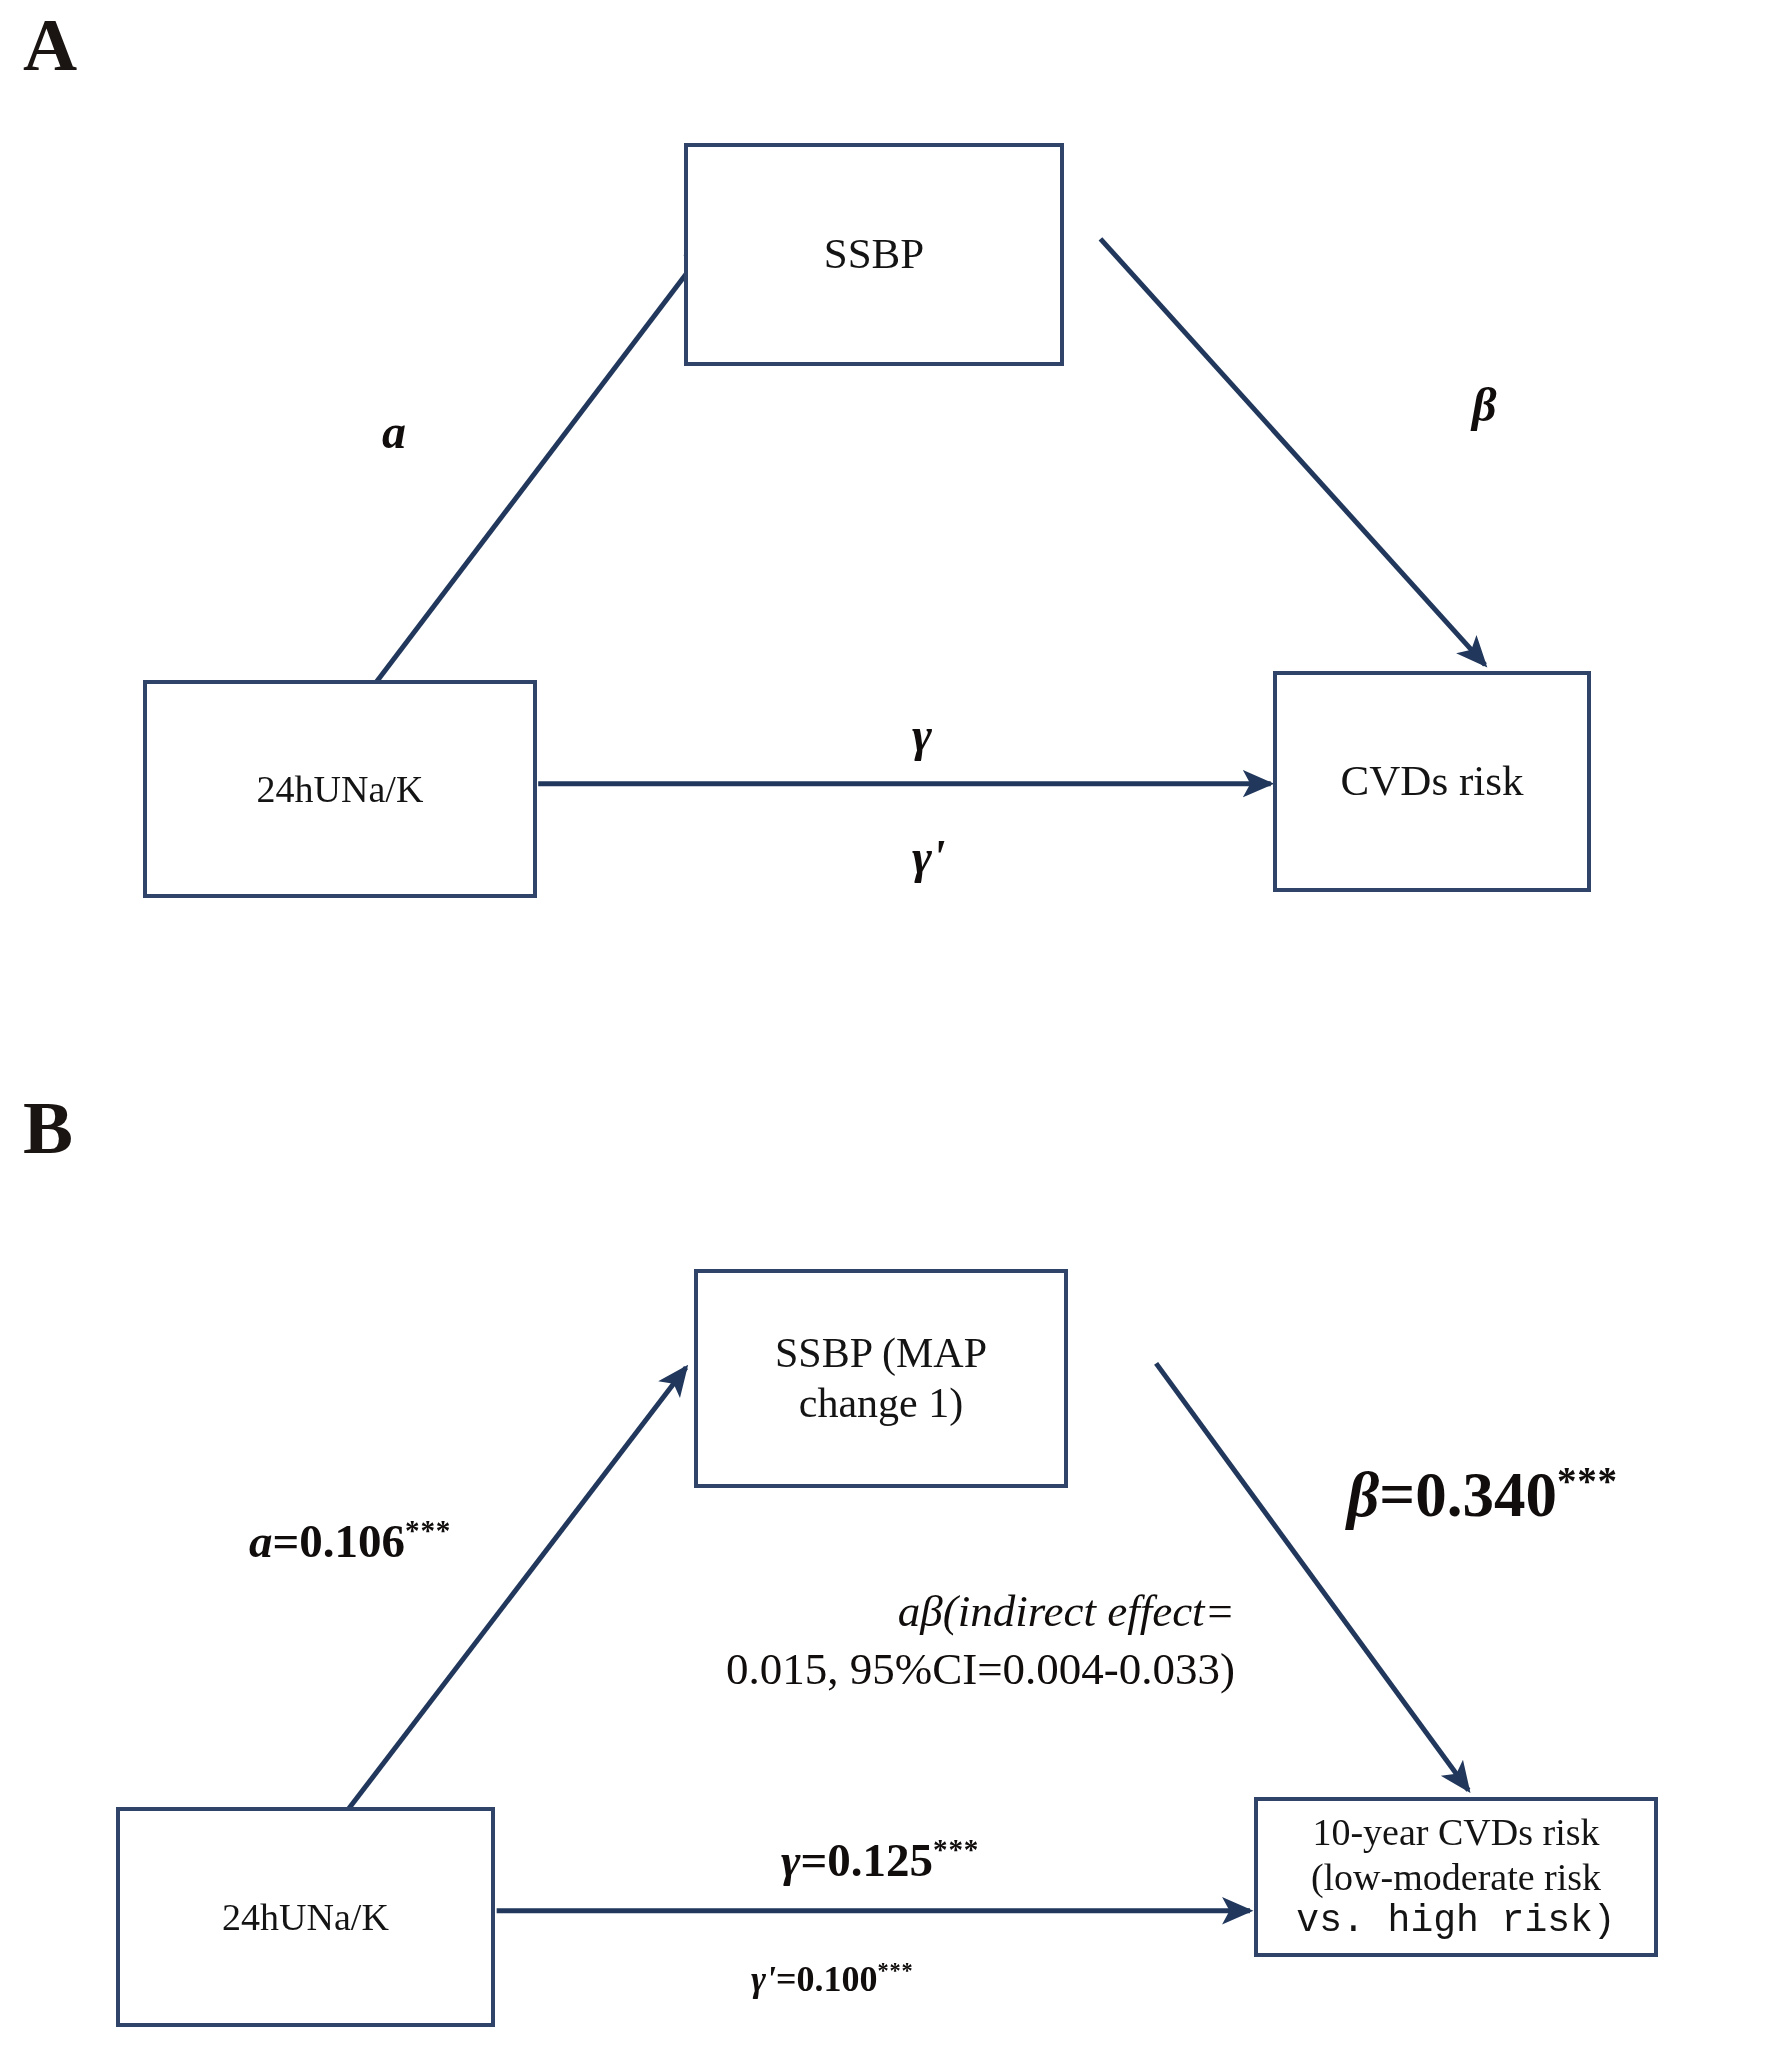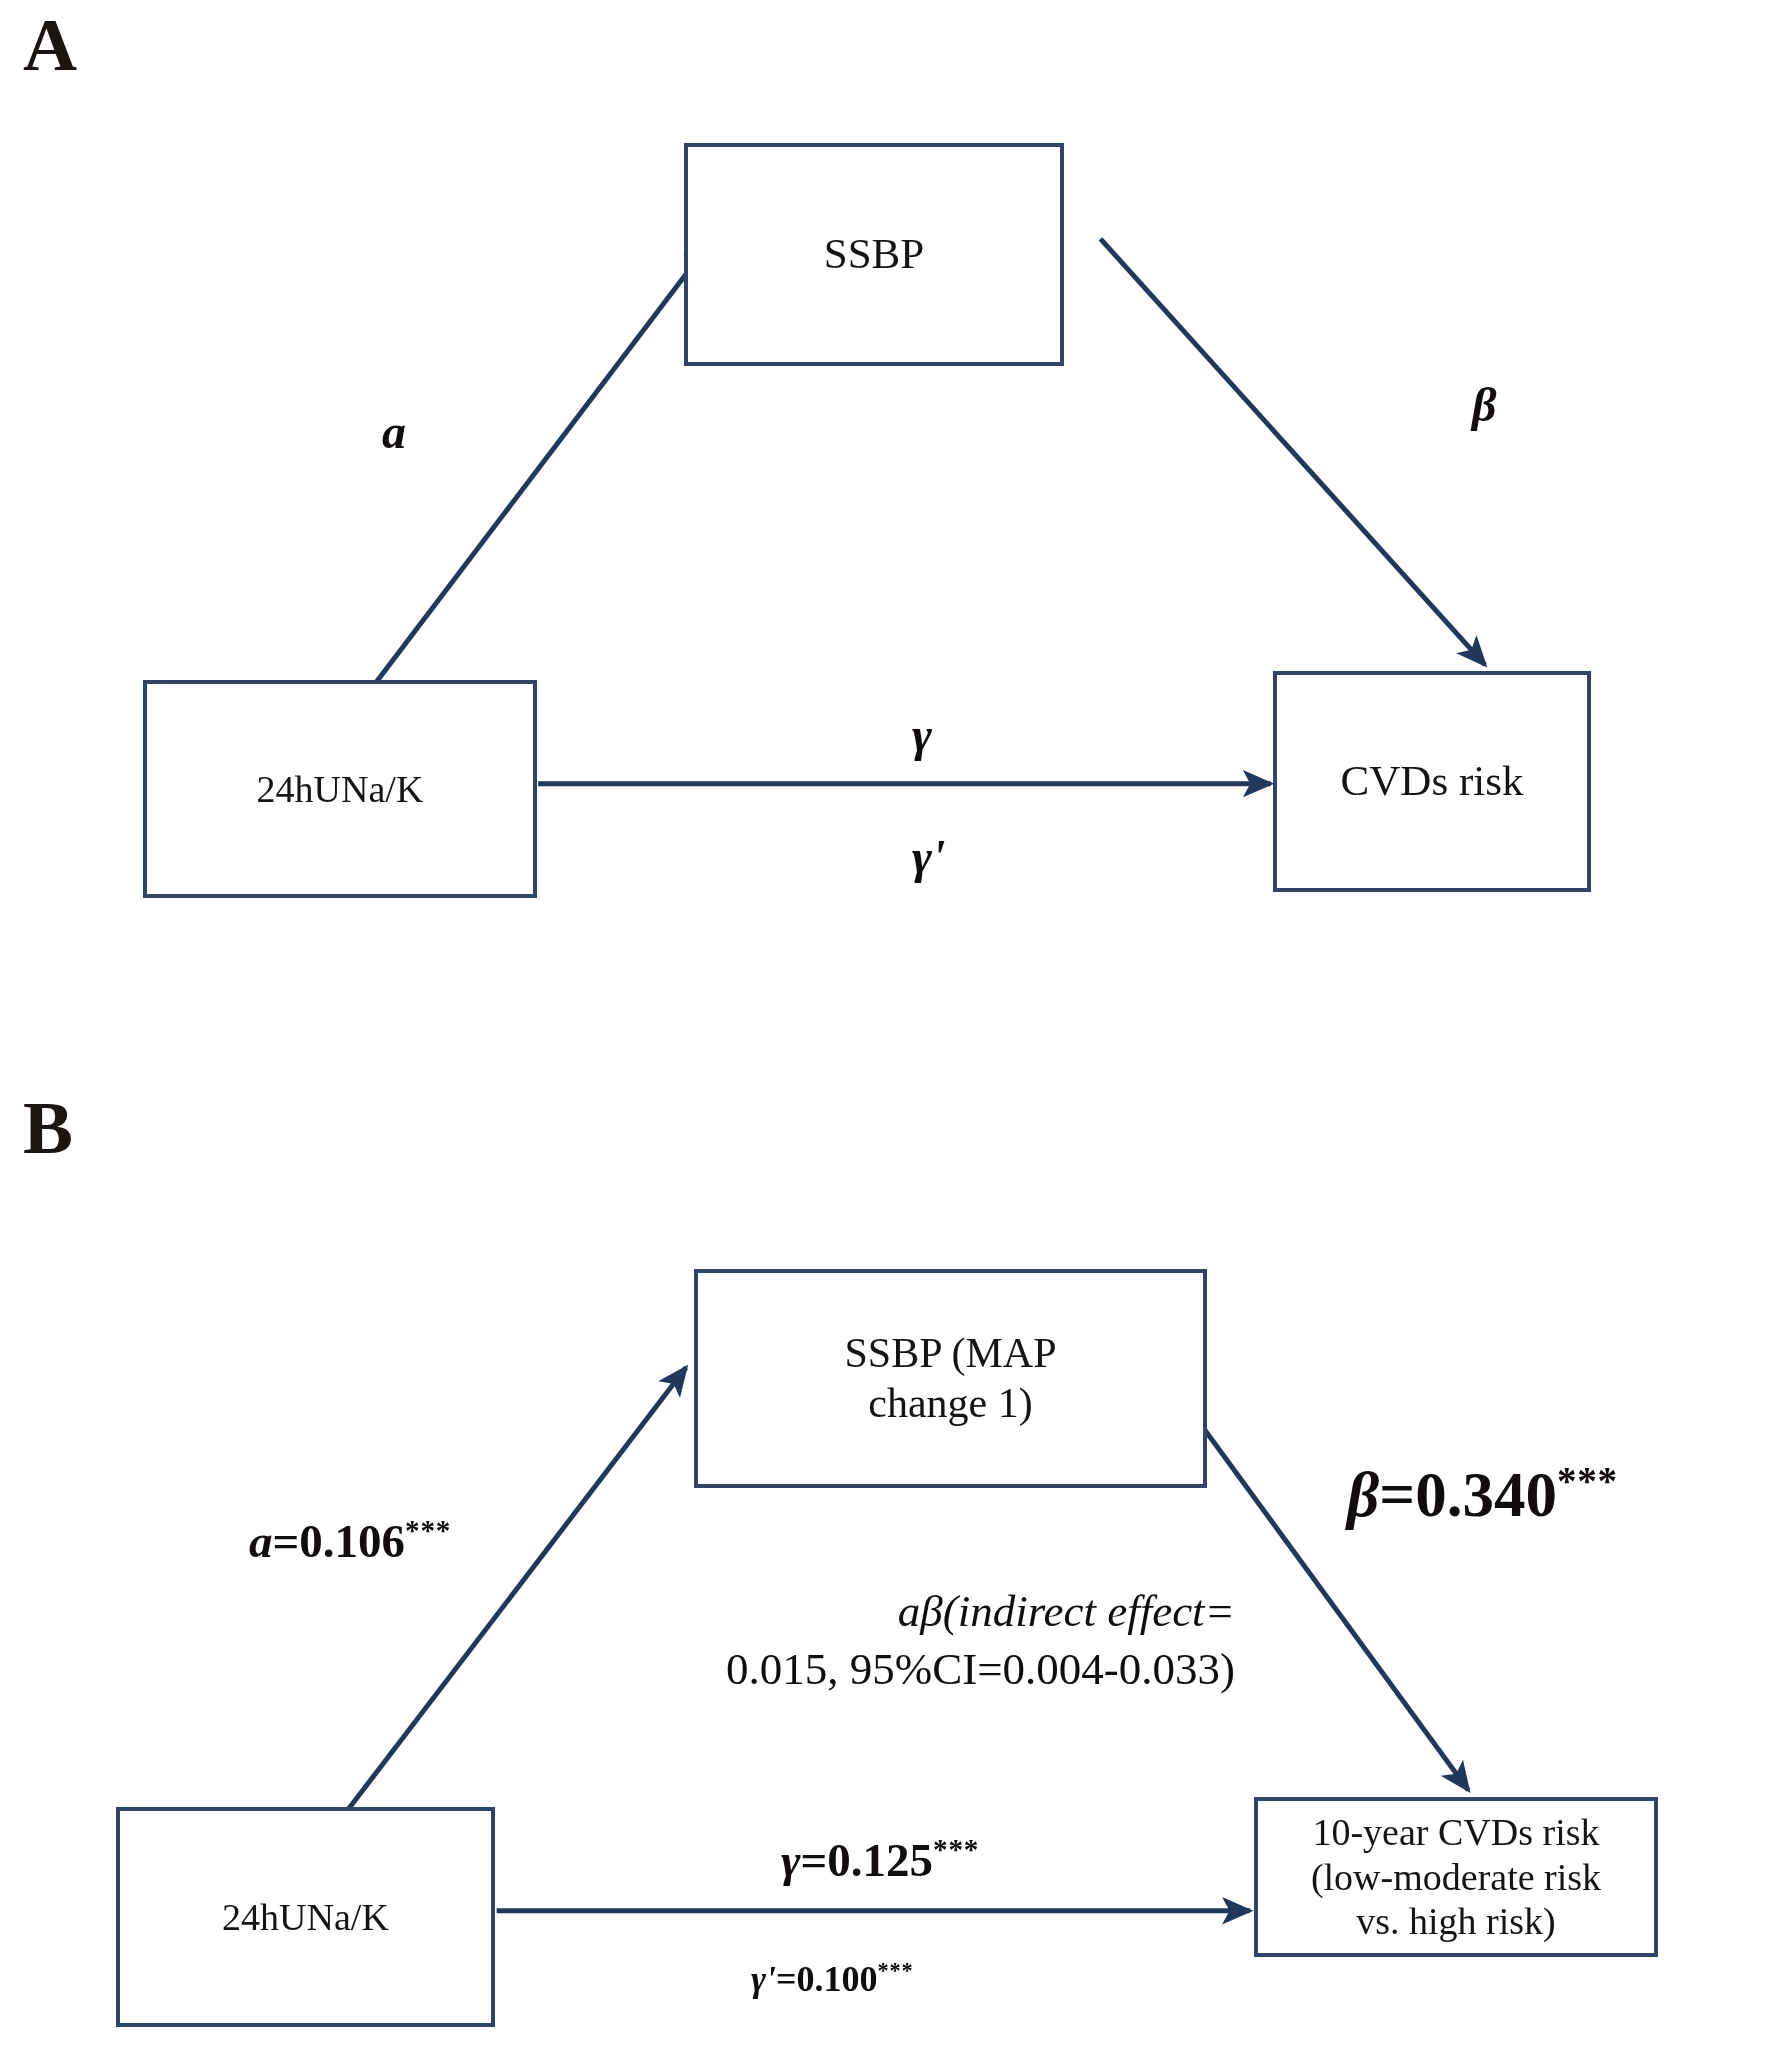--- a/index.html
+++ b/index.html
@@ -127,33 +127,33 @@
   <div class="path-label greek" style="left:382px; top:407px; font-size:48px;">a</div>
 
   <div class="path-label greek" style="left:1472px; top:380px; font-size:48px;">β</div>
 
   <div class="path-label greek" style="left:912px; top:710px; font-size:48px;">γ</div>
 
   <div class="path-label greek" style="left:912px; top:832px; font-size:48px;">γ'</div>
 
   <div class="panel-letter" style="left:23px; top:1090px;">B</div>
 
-  <div class="node-box" style="left:694px; top:1269px; width:513px; height:219px; flex-direction:column;">
+  <div class="node-box" style="left:694px; top:1269px; width:374px; height:219px; flex-direction:column;">
     <span class="node-label" style="font-size:42px;">SSBP (MAP</span>
     <span class="node-label" style="font-size:42px;">change 1)</span>
   </div>
 
   <div class="node-box" style="left:116px; top:1807px; width:379px; height:220px;">
     <span class="node-label" style="font-size:38px;">24hUNa/K</span>
   </div>
 
   <div class="node-box" style="left:1254px; top:1797px; width:404px; height:160px; flex-direction:column;">
     <span class="node-label" style="font-size:38px;">10-year CVDs risk</span>
     <span class="node-label" style="font-size:38px;">(low-moderate risk</span>
-    <span class="node-label" style="font-size:38px;">vs. high risk)</span>
+    <span class="node-label" style="font-size:38px;font-family:Liberation Mono, monospace;">vs. high risk)</span>
   </div>
 
   <div class="path-label" style="left:249px; top:1515px; font-size:47px;">
     <span class="greek">a</span><span>=0.106</span><span class="sup-stars">***</span>
   </div>
 
   <div class="path-label" style="left:1347px; top:1460px; font-size:63px;">
     <span class="greek">β</span><span>=0.340</span><span class="sup-stars">***</span>
   </div>
 

